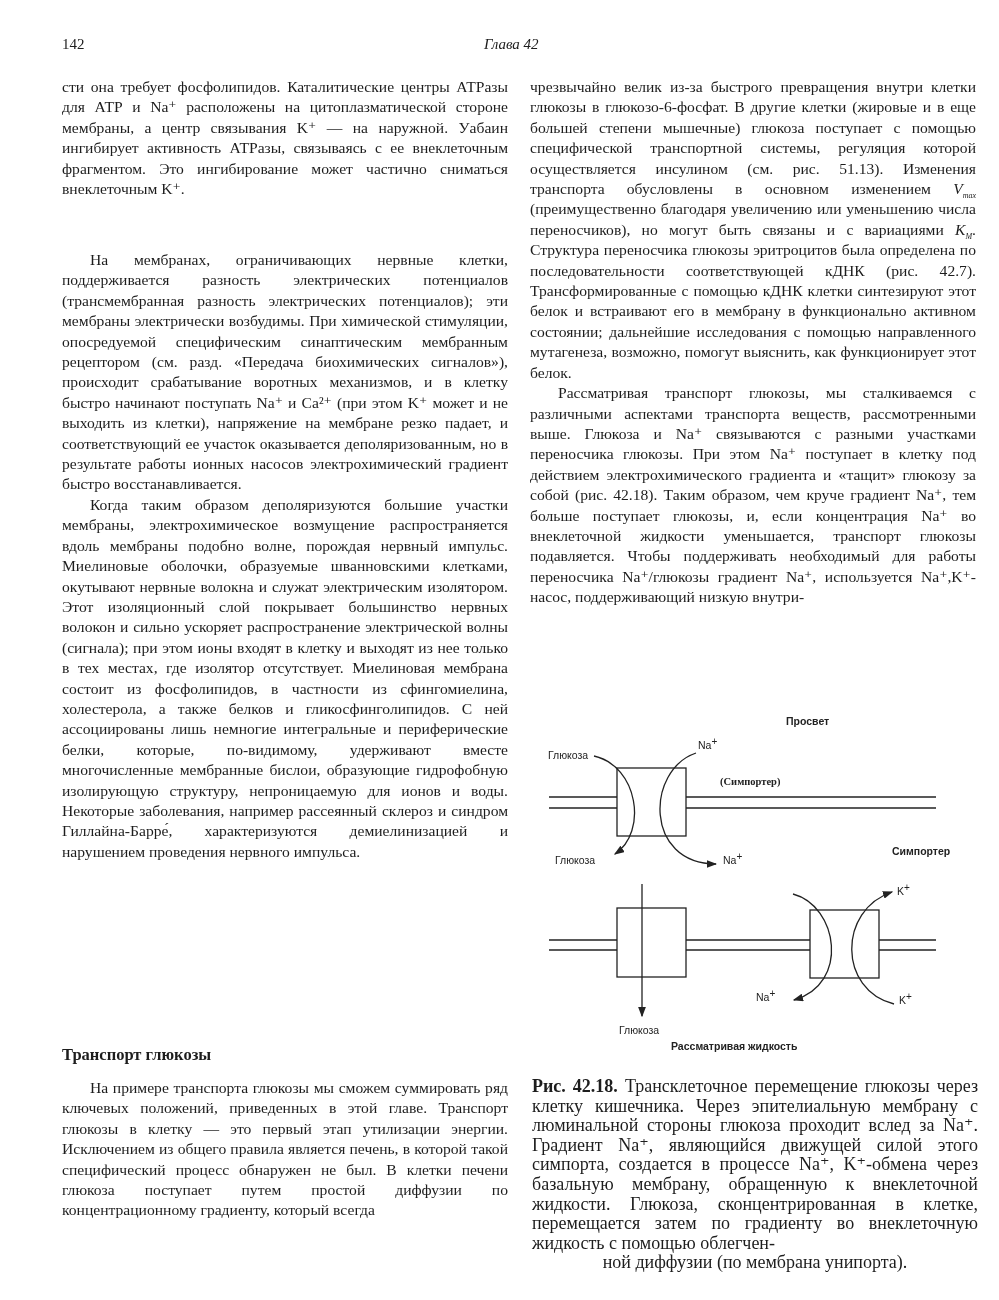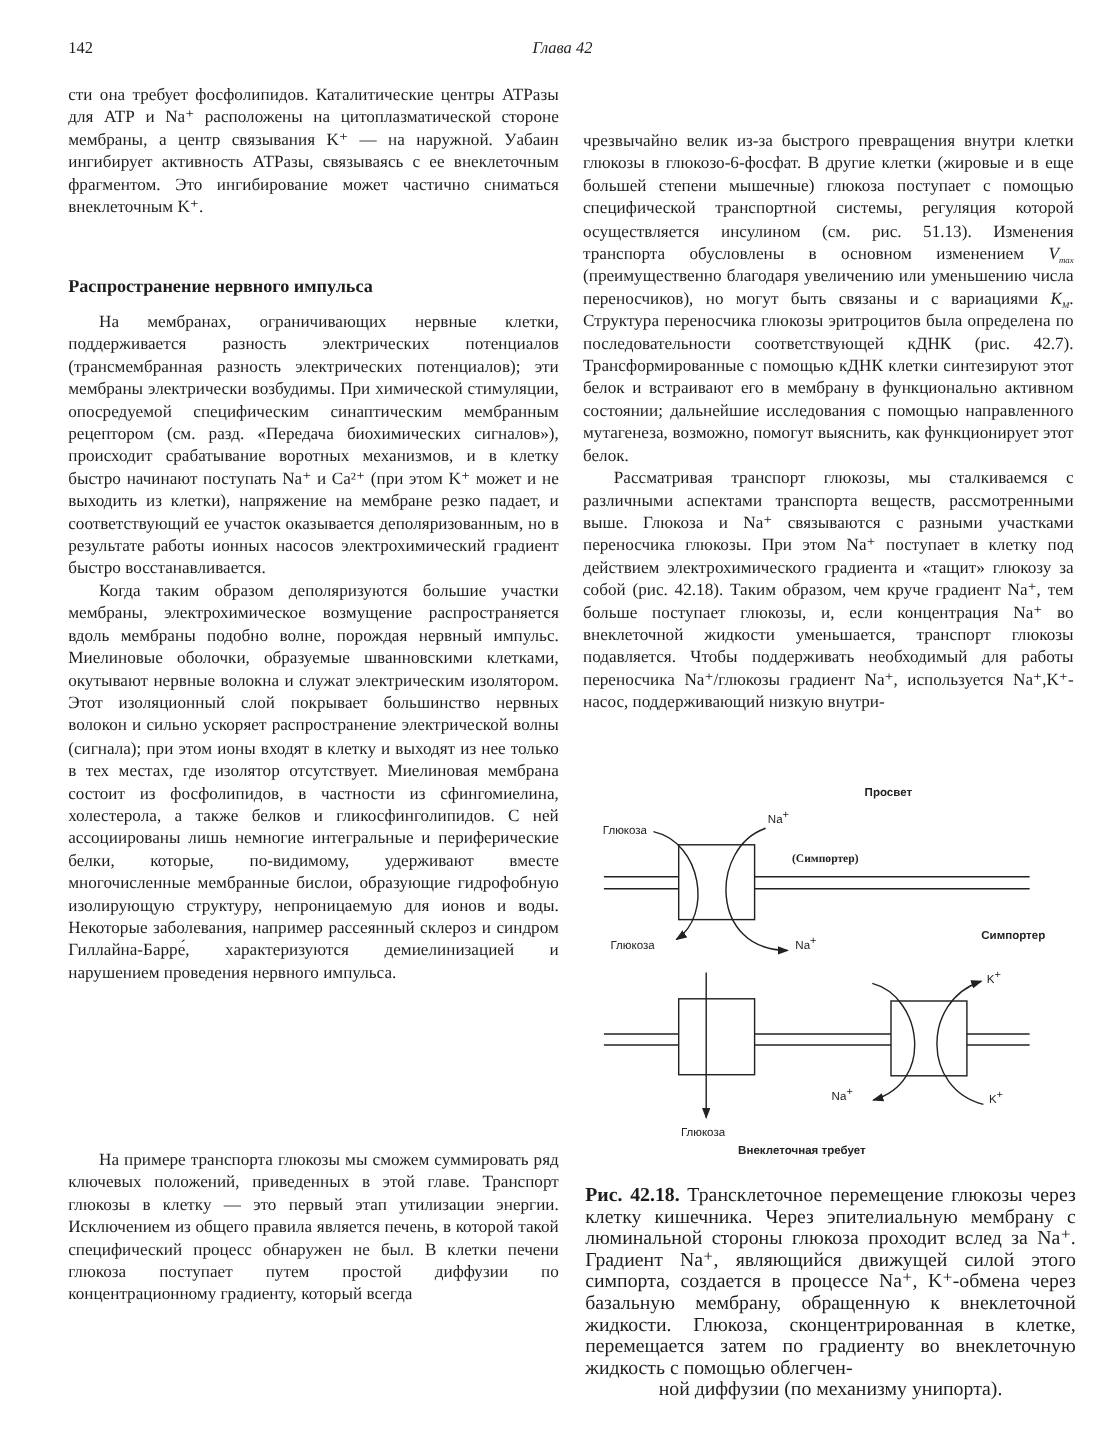--- a/index.html
+++ b/index.html
@@ -26,30 +26,30 @@
 <body>
 
 <div class="page-num">142</div>
 <div class="running-head">Глава 42</div>
 
 <div class="block" style="position:absolute; left:62px; top:77px; width:446px;">
   <p>сти она требует фосфолипидов. Каталитические центры АТРазы для АТР и Na⁺ расположены на цитоплазматической стороне мембраны, а центр связывания K⁺ — на наружной. Уабаин ингибирует активность АТРазы, связываясь с ее внеклеточным фрагментом. Это ингибирование может частично сниматься внеклеточным K⁺.</p>
 </div>
 
 <div class="block" style="position:absolute; left:62px; top:250px; width:446px;">
-  <h2 style="font-size:16.5px; font-weight:bold; margin:0 0 13px 0; line-height:20px;">Распространение нервного импульса</h2>
   <p class="indent">На мембранах, ограничивающих нервные клетки, поддерживается разность электрических потенциалов (трансмембранная разность электрических потенциалов); эти мембраны электрически возбудимы. При химической стимуляции, опосредуемой специфическим синаптическим мембранным рецептором (см. разд. «Передача биохимических сигналов»), происходит срабатывание воротных механизмов, и в клетку быстро начинают поступать Na⁺ и Ca²⁺ (при этом K⁺ может и не выходить из клетки), напряжение на мембране резко падает, и соответствующий ее участок оказывается деполяризованным, но в результате работы ионных насосов электрохимический градиент быстро восстанавливается.</p>
   <p class="indent">Когда таким образом деполяризуются большие участки мембраны, электрохимическое возмущение распространяется вдоль мембраны подобно волне, порождая нервный импульс. Миелиновые оболочки, образуемые шванновскими клетками, окутывают нервные волокна и служат электрическим изолятором. Этот изоляционный слой покрывает большинство нервных волокон и сильно ускоряет распространение электрической волны (сигнала); при этом ионы входят в клетку и выходят из нее только в тех местах, где изолятор отсутствует. Миелиновая мембрана состоит из фосфолипидов, в частности из сфингомиелина, холестерола, а также белков и гликосфинголипидов. С ней ассоциированы лишь немногие интегральные и периферические белки, которые, по-видимому, удерживают вместе многочисленные мембранные бислои, образующие гидрофобную изолирующую структуру, непроницаемую для ионов и воды. Некоторые заболевания, например рассеянный склероз и синдром Гиллайна-Барре́, характеризуются демиелинизацией и нарушением проведения нервного импульса.</p>
 </div>
 
 <div class="block" style="position:absolute; left:62px; top:1045px; width:446px;">
+  <h2 style="font-size:16.5px; font-weight:bold; margin:0 0 13px 0; line-height:20px;">Транспорт глюкозы</h2>
   <p class="indent">На примере транспорта глюкозы мы сможем суммировать ряд ключевых положений, приведенных в этой главе. Транспорт глюкозы в клетку — это первый этап утилизации энергии. Исключением из общего правила является печень, в которой такой специфический процесс обнаружен не был. В клетки печени глюкоза поступает путем простой диффузии по концентрационному градиенту, который всегда</p>
 </div>
 
-<div class="block" style="position:absolute; left:530px; top:77px; width:446px;margin-top:42px;">
+<div class="block" style="position:absolute; left:530px; top:77px; width:446px;">
   <p><span>чрезвычайно велик из-за быстрого превращения внутри клетки глюкозы в глюкозо-6-фосфат. В другие клетки (жировые и в еще большей степени мышечные) глюкоза поступает с помощью специфической транспортной системы, регуляция которой осуществляется инсулином (см. рис. 51.13). Изменения транспорта обусловлены в основном изменением </span><i><span>V</span><sub>max</sub></i><span> (преимущественно благодаря увеличению или уменьшению числа переносчиков), но могут быть связаны и с вариациями </span><i><span>K</span><sub>M</sub></i><span>. Структура переносчика глюкозы эритроцитов была определена по последовательности соответствующей кДНК (рис. 42.7). Трансформированные с помощью кДНК клетки синтезируют этот белок и встраивают его в мембрану в функционально активном состоянии; дальнейшие исследования с помощью направленного мутагенеза, возможно, помогут выяснить, как функционирует этот белок.</span></p>
   <p class="indent">Рассматривая транспорт глюкозы, мы сталкиваемся с различными аспектами транспорта веществ, рассмотренными выше. Глюкоза и Na⁺ связываются с разными участками переносчика глюкозы. При этом Na⁺ поступает в клетку под действием электрохимического градиента и «тащит» глюкозу за собой (рис. 42.18). Таким образом, чем круче градиент Na⁺, тем больше поступает глюкозы, и, если концентрация Na⁺ во внеклеточной жидкости уменьшается, транспорт глюкозы подавляется. Чтобы поддерживать необходимый для работы переносчика Na⁺/глюкозы градиент Na⁺, используется Na⁺,K⁺-насос, поддерживающий низкую внутри-</p>
 </div>
 
 <div class="figure">
   <svg class="fig-svg" width="479" height="350" viewBox="0 0 479 350">
     <defs>
       <marker id="ah" markerWidth="8" markerHeight="6" refX="7" refY="3" orient="auto">
         <path d="M0,0 L8,3 L0,6 Z" fill="#222"></path>
       </marker>
@@ -91,19 +91,19 @@
 
   <span class="flabel" style="left:35px; top:140px;">Глюкоза</span>
   <span class="flabel" style="left:203px; top:140px;"><span>Na</span><sup>+</sup></span>
   <span class="flabel b" style="left:372px; top:131px;">Симпортер</span>
 
   <span class="flabel" style="left:377px; top:171px;"><span>K</span><sup>+</sup></span>
   <span class="flabel" style="left:236px; top:277px;"><span>Na</span><sup>+</sup></span>
   <span class="flabel" style="left:379px; top:280px;"><span>K</span><sup>+</sup></span>
 
   <span class="flabel" style="left:99px; top:310px;">Глюкоза</span>
-  <span class="flabel b" style="left:151px; top:326px;">Внеклеточная требует</span>
+  <span class="flabel b" style="left:151px; top:326px;">Рассматривая жидкость</span>
 </div>
 
 <div class="caption">
   <span class="fig-num">Рис. 42.18.</span><span> Трансклеточное перемещение глюкозы через клетку кишечника. Через эпителиальную мембрану с люминальной стороны глюкоза проходит вслед за Na⁺. Градиент Na⁺, являющийся движущей силой этого симпорта, создается в процессе Na⁺, K⁺-обмена через базальную мембрану, обращенную к внеклеточной жидкости. Глюкоза, сконцентрированная в клетке, перемещается затем по градиенту во внеклеточную жидкость с помощью облегчен-</span>
-  <span class="last">ной диффузии (по механизму унипорта).</span>
+  <span class="last">ной диффузии (по мембрана унипорта).</span>
 </div>
 
 </body></html>

